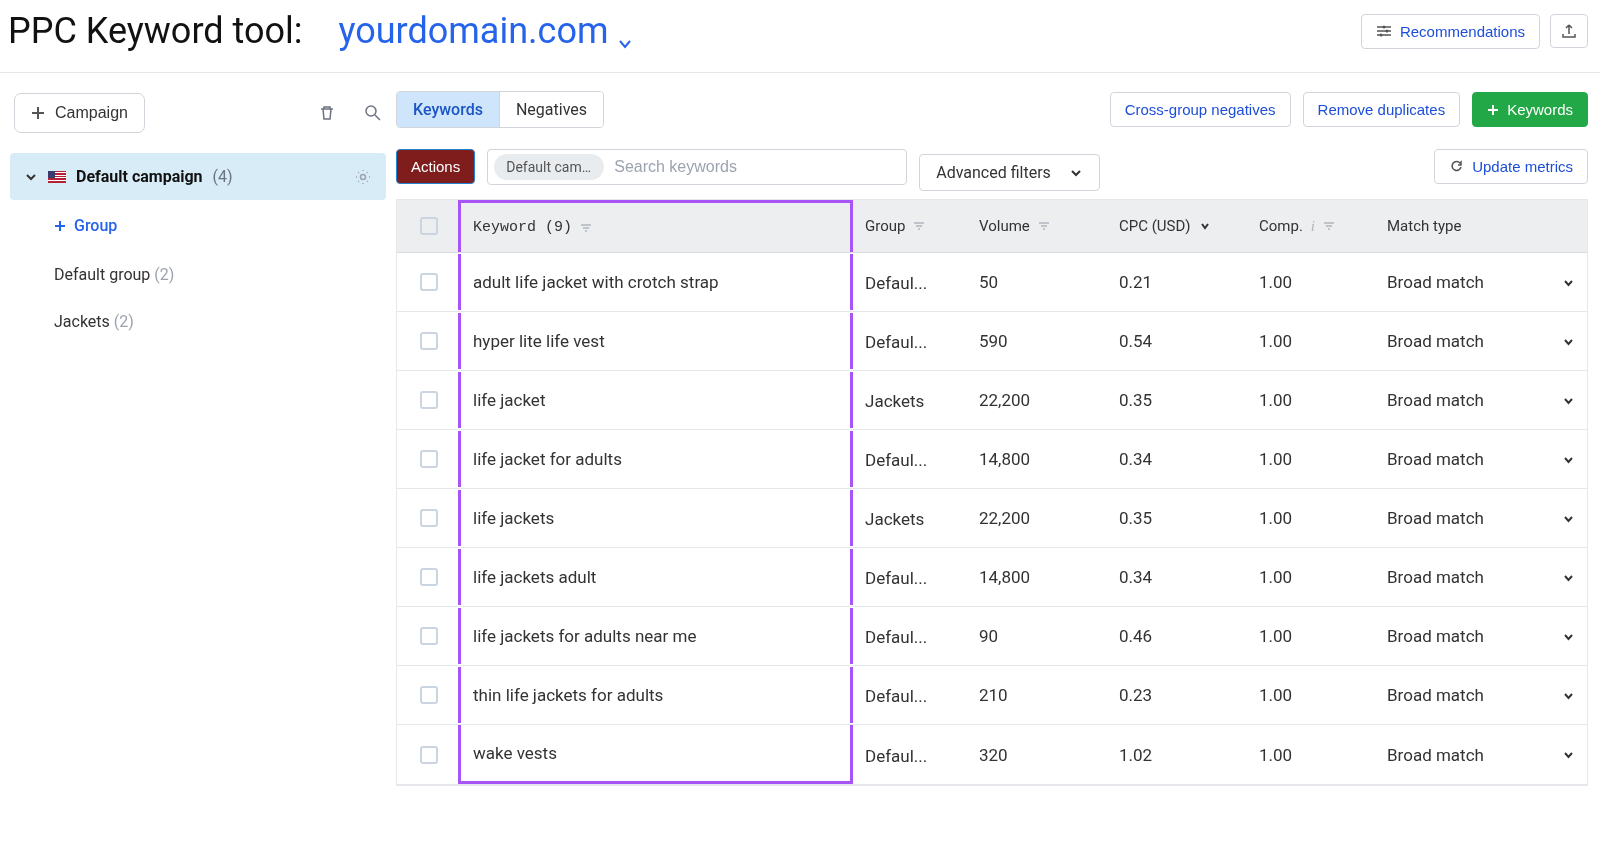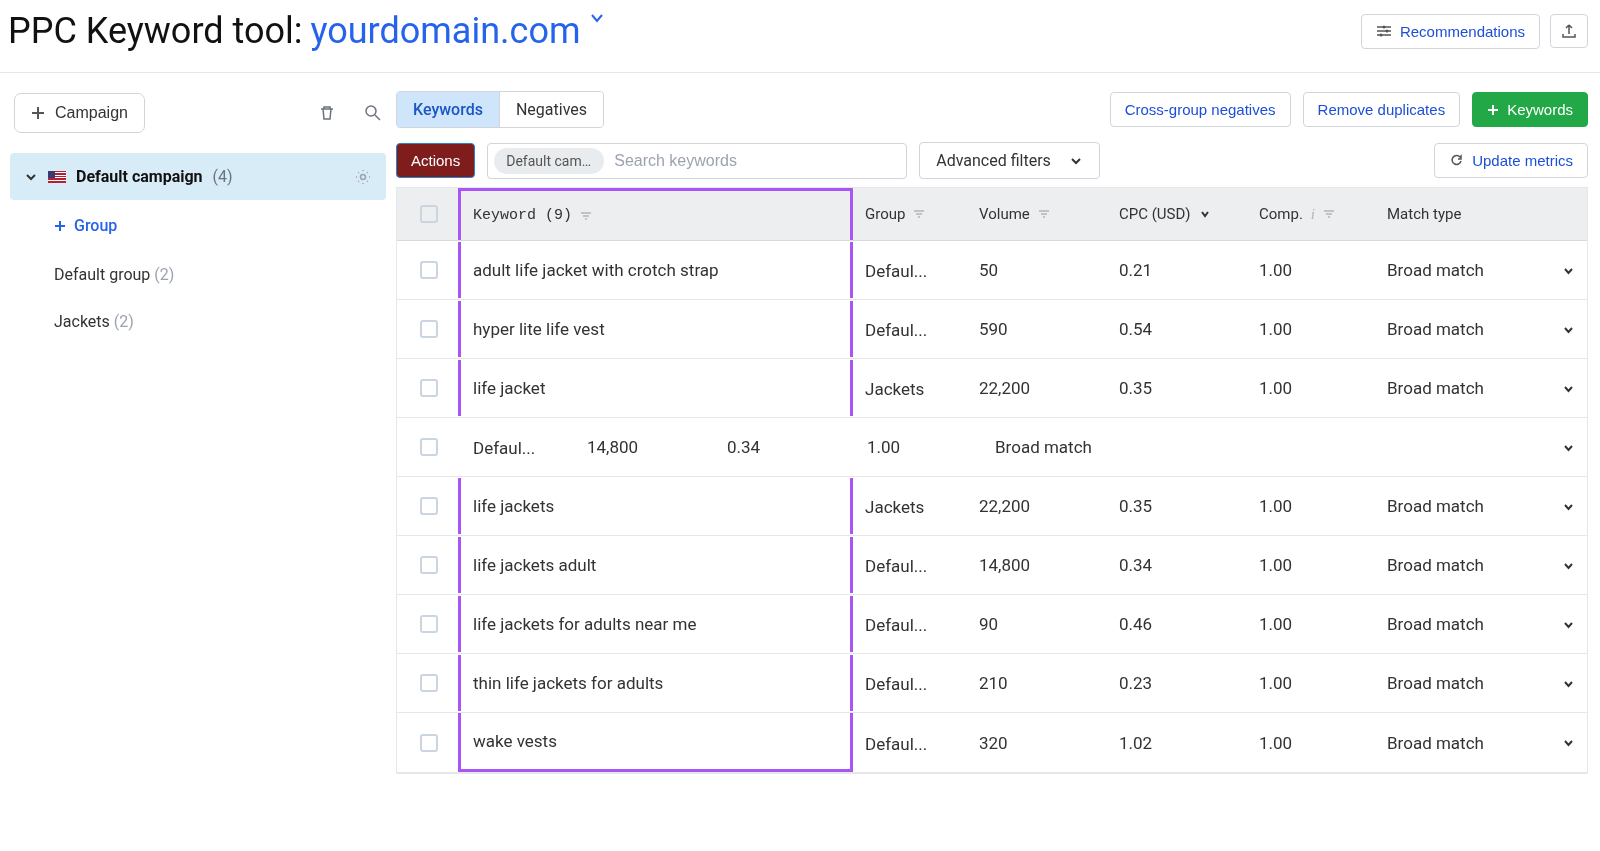--- a/index.html
+++ b/index.html
@@ -1,21 +1,21 @@
 <!DOCTYPE html>
 <html><head>
 <meta charset="utf-8">
 <style>
 * { box-sizing: border-box; margin: 0; padding: 0; }
 body { font-family: -apple-system, BlinkMacSystemFont, "Segoe UI", Roboto, Helvetica, Arial, sans-serif; background: #fff; font-size: 14px; color: #333; width: 1600px; }
 
 .header { display: flex; align-items: center; justify-content: space-between; padding: 10px 12px 20px 8px; border-bottom: 1px solid #e5e7eb; }
 .header-left { display: flex; align-items: baseline; gap: 8px; }
 .header-title { font-size: 36px; font-weight: 400; color: #111; }
-.header-domain { font-size: 36px; font-weight: 400; color: #2563eb; display: flex; align-items: flex-start; gap: 8px; cursor: pointer; }
+.header-domain { font-size: 36px; font-weight: 400; color: #2563eb; display: flex; align-items: flex-end; gap: 8px; cursor: pointer; margin-left: 28px; }
 .header-right { display: flex; gap: 10px; align-items: center; }
 .btn { display: inline-flex; align-items: center; gap: 8px; padding: 8px 14px; border: 1px solid #d1d5db; border-radius: 4px; background: #fff; font-size: 15px; color: #1d4ed8; cursor: pointer; }
 .btn.icon-only { padding: 8px 10px; }
 .btn-green { background: #22a847; color: #fff; border-color: #22a847; font-weight: 500; }
 .btn-blue { background: #7f1d1d; color: #fff; border-color: #2185d0; font-weight: 500; }
 
 .layout { display: flex; }
 .sidebar { width: 396px; padding: 20px 10px 10px 10px; }
 .sidebar-top { display: flex; align-items: center; justify-content: space-between; margin-bottom: 20px; padding: 0 4px; }
 .btn-campaign { display: inline-flex; align-items: center; gap: 10px; padding: 10px 16px; border: 1px solid #d1d5db; border-radius: 7px; background: #fff; font-size: 16px; color: #333; cursor: pointer; }
@@ -38,21 +38,21 @@
 .tab.active { background: #cfe5fb; color: #1a56c4; font-weight: 500; }
 .tab + .tab { border-left: 1px solid #d1d5db; }
 .toolbar1-right { display: flex; gap: 12px; align-items: center; }
 
 .toolbar2 { display: flex; align-items: center; justify-content: space-between; margin-bottom: 8px; }
 .toolbar2-left { display: flex; align-items: center; gap: 12px; }
 .search-wrap { display: flex; align-items: center; border: 1px solid #d1d5db; border-radius: 4px; padding: 4px 10px 4px 6px; width: 420px; }
 .chip { background: #e9ecef; border-radius: 14px; padding: 5px 12px; font-size: 14px; color: #555; white-space: nowrap; overflow: hidden; text-overflow: ellipsis; max-width: 110px; }
 .search-input { border: none; outline: none; font-size: 16px; flex: 1; margin-left: 10px; color: #333; }
 .search-input::placeholder { color: #9ca3af; }
-.adv-filters { display: inline-flex; align-items: center; gap: 18px; padding: 8px 16px; border: 1px solid #d1d5db; border-radius: 4px; font-size: 16px; color: #333; cursor: pointer; }
+.adv-filters { display: inline-flex; align-items: center; gap: 18px; padding: 8px 16px; border: 1px solid #d1d5db; border-radius: 4px; font-size: 16px; color: #333; cursor: pointer; margin-top: 12px; }
 
 .table { border: 1px solid #e5e7eb; border-top: 1px solid #e5e7eb; }
 .thead { display: flex; background: #eceef0; border-bottom: 1px solid #d8dbde; }
 .th { padding: 16px 12px; font-size: 15px; color: #333; display: flex; align-items: center; gap: 8px; }
 .col-check { width: 64px; justify-content: center; }
 .col-keyword { width: 395px; }
 .col-group { width: 114px; }
 .col-volume { width: 140px; }
 .col-cpc { width: 140px; }
 .col-comp { width: 128px; }
@@ -275,20 +275,21 @@
       <span>Broad match</span>
       <svg width="13" height="13" viewBox="0 0 13 13">
                 <path d="M3 5l3.5 4L10 5" fill="none" stroke="#333" stroke-width="2"></path>
               </svg>
     </div>
           </div>
           <div class="tr">
     <div class="td col-check">
               <span class="checkbox"></span>
             </div>
+    <div class="td col-keyword highlight-col">life jacket for adults</div>
     <div class="td col-group">Defaul...</div>
     <div class="td col-volume">14,800</div>
     <div class="td col-cpc">0.34</div>
     <div class="td col-comp">1.00</div>
     <div class="td col-match">
       <span>Broad match</span>
       <svg width="13" height="13" viewBox="0 0 13 13">
                 <path d="M3 5l3.5 4L10 5" fill="none" stroke="#333" stroke-width="2"></path>
               </svg>
     </div>

